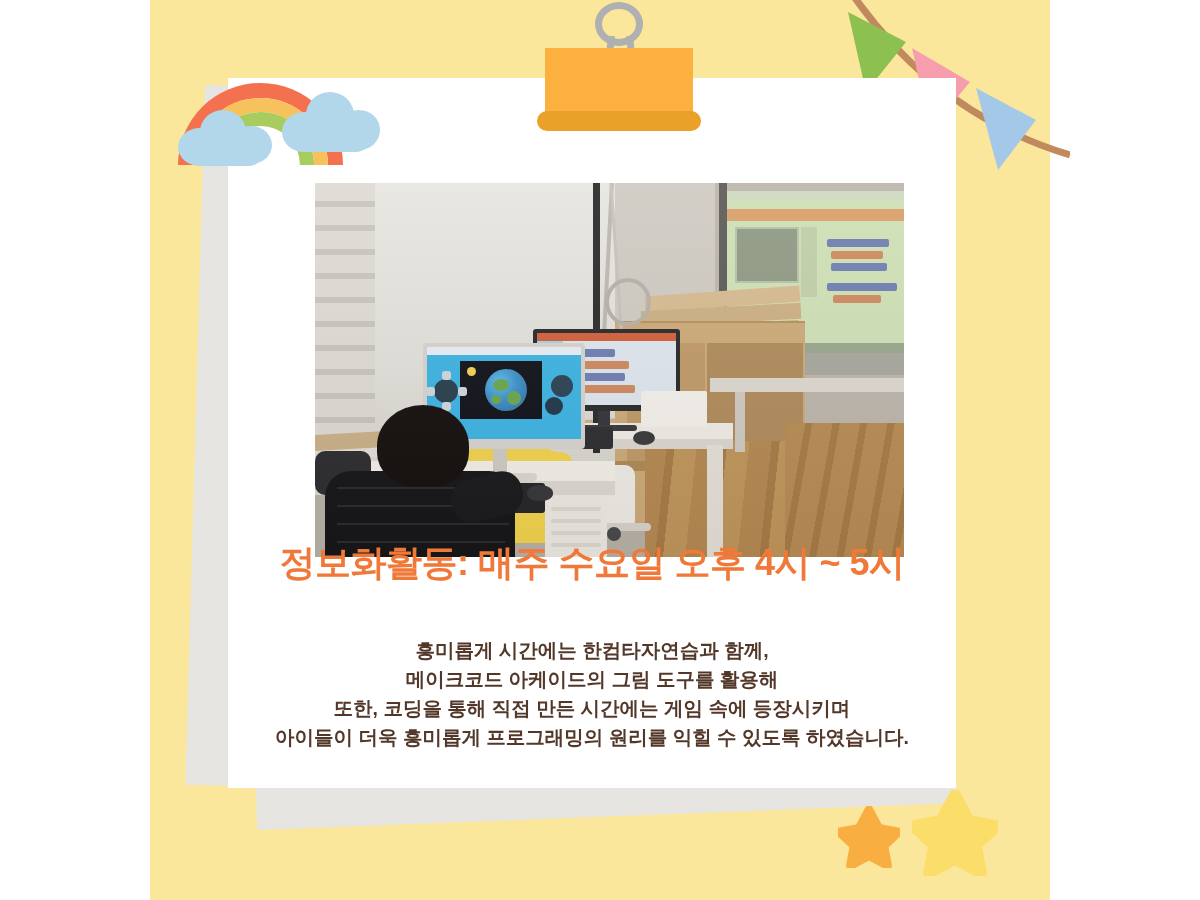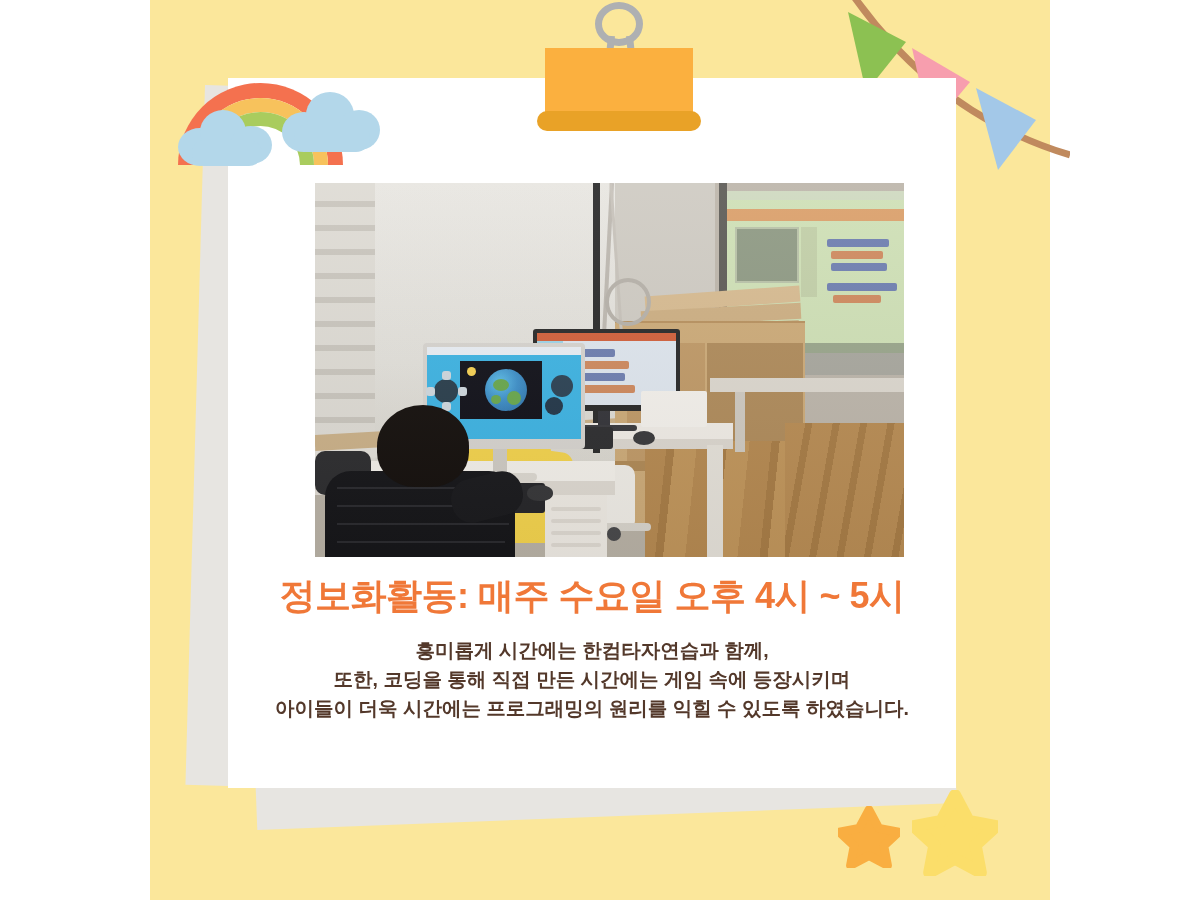--- a/index.html
+++ b/index.html
@@ -174,21 +174,21 @@
   .p-boy-arm{left:136px;top:292px;width:72px;height:44px;background:#1b1b1e;border-radius:20px;transform:rotate(-14deg);}
   .p-boy-quilt{position:absolute;left:12px;height:2px;background:#2c2c30;}
   .p-boy-chairback{left:0;top:268px;width:56px;height:44px;background:#2e2e30;border-radius:10px;}
 
   
   .p-gloss{left:0;top:0;width:589px;height:374px;
     background:linear-gradient(180deg,rgba(255,255,255,0.07),rgba(0,0,0,0.06));}
 
   
   .headline{
-    position:absolute;left:228px;top:572px;width:728px;text-align:center;
+    position:absolute;left:228px;top:539px;width:728px;text-align:center;
     font-size:36px;font-weight:bold;color:#F07838;letter-spacing:-0.5px;
     white-space:nowrap;
   }
   .body-text{
     position:absolute;left:228px;top:636px;width:728px;text-align:center;
     color:#53382A;font-size:19.5px;font-weight:bold;line-height:29px;
     white-space:nowrap;
   }
   .body-text div{white-space:nowrap;}
 
@@ -352,22 +352,23 @@
     <div class="ph p-boy-arm"></div>
     <div class="ph p-boy-hair"></div>
 
     <div class="ph p-gloss"></div>
   </div>
 
   <div class="headline">정보화활동: 매주 수요일 오후 4시 ~ 5시</div>
 
   <div class="body-text">
     <div>흥미롭게 시간에는 한컴타자연습과 함께,</div>
+    <div>메이크코드 아케이드의 그림 도구를 활용해</div>
     <div>또한, 코딩을 통해 직접 만든 시간에는 게임 속에 등장시키며</div>
-    <div>아이들이 더욱 시간에는 프로그래밍의 원리를 익힐 수 있도록 하였습니다.</div>
+    <div>아이들이 더욱 흥미롭게 프로그래밍의 원리를 익힐 수 있도록 하였습니다.</div>
   </div>
 
   <div class="star" style="left:838px;top:806px;">
     <svg width="62" height="62" viewBox="0 0 100 100">
       <path d="M50 6 L66 36 L98 42 L74 64 L80 96 L50 80 L20 96 L26 64 L2 42 L34 36 Z" fill="#F9AE41" stroke="#F9AE41" stroke-width="14" stroke-linejoin="round"></path>
     </svg>
   </div>
   <div class="star" style="left:912px;top:790px;">
     <svg width="86" height="86" viewBox="0 0 100 100">
       <path d="M50 6 L66 36 L98 42 L74 64 L80 96 L50 80 L20 96 L26 64 L2 42 L34 36 Z" fill="#FBDE6A" stroke="#FBDE6A" stroke-width="14" stroke-linejoin="round"></path>

